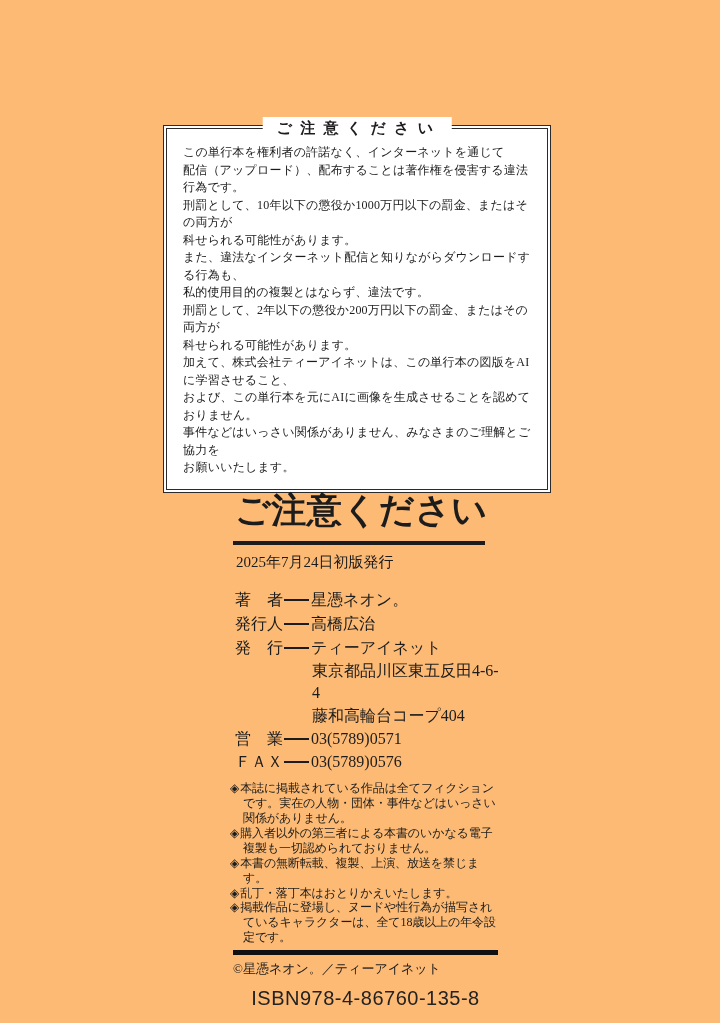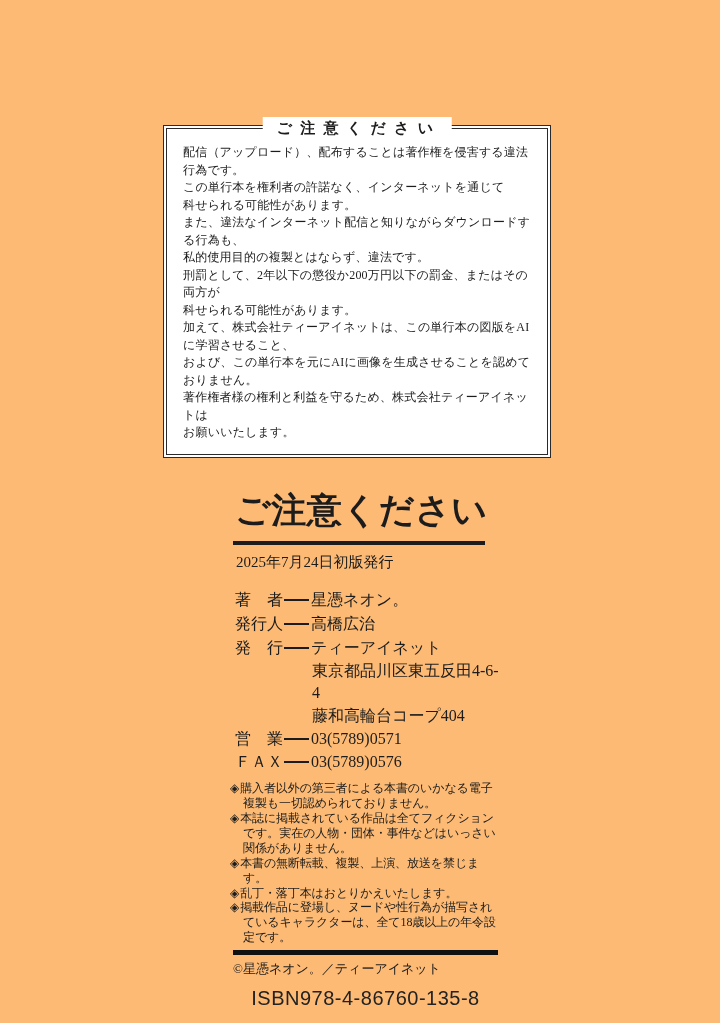--- a/index.html
+++ b/index.html
@@ -54,30 +54,31 @@
   }
 </style>
 </head>
 <body>
 
 <div class="page">
 
   <section class="notice-box">
     <div class="notice-title">ご注意ください</div>
     <div class="notice-body">
+      <div class="notice-line">この単行本を権利者の許諾なく、インターネットを通じて</div>
       <div class="notice-line">配信（アップロード）、配布することは著作権を侵害する違法行為です。</div>
-      <div class="notice-line">この単行本を権利者の許諾なく、インターネットを通じて</div>
+      <div class="notice-line">刑罰として、10年以下の懲役か1000万円以下の罰金、またはその両方が</div>
       <div class="notice-line">科せられる可能性があります。</div>
       <div class="notice-line">また、違法なインターネット配信と知りながらダウンロードする行為も、</div>
       <div class="notice-line">私的使用目的の複製とはならず、違法です。</div>
       <div class="notice-line">刑罰として、2年以下の懲役か200万円以下の罰金、またはその両方が</div>
       <div class="notice-line">科せられる可能性があります。</div>
       <div class="notice-line">加えて、株式会社ティーアイネットは、この単行本の図版をAIに学習させること、</div>
       <div class="notice-line">および、この単行本を元にAIに画像を生成させることを認めておりません。</div>
-      <div class="notice-line">著作権者様の権利と利益を守るため、株式会社ティーアイネットは</div>
+      <div class="notice-line">事件などはいっさい関係がありません、みなさまのご理解とご協力を</div>
       <div class="notice-line">お願いいたします。</div>
     </div>
   </section>
 
   <section class="colophon">
     <h1 class="book-title">ご注意ください</h1>
     <div class="title-rule"></div>
     <div class="edition-date">2025年7月24日初版発行</div>
 
     <div class="pub">
@@ -101,24 +102,24 @@
           <span class="plabel">営　業</span><span class="dash"></span><span class="pvalue">03(5789)0571</span>
         </div>
         <div class="pub-row">
           <span class="plabel">ＦＡＸ</span><span class="dash"></span><span class="pvalue">03(5789)0576</span>
         </div>
       </div>
     </div>
 
     <div class="notes">
       <div class="note">
-        <span class="bullet">◈</span><span>購入者以外の第三者による本書のいかなる電子複製も一切認められておりません。</span>
+        <span class="bullet">◈</span><span>本誌に掲載されている作品は全てフィクションです。実在の人物・団体・事件などはいっさい関係がありません。</span>
       </div>
       <div class="note">
-        <span class="bullet">◈</span><span>本誌に掲載されている作品は全てフィクションです。実在の人物・団体・事件などはいっさい関係がありません。</span>
+        <span class="bullet">◈</span><span>購入者以外の第三者による本書のいかなる電子複製も一切認められておりません。</span>
       </div>
       <div class="note">
         <span class="bullet">◈</span><span>本書の無断転載、複製、上演、放送を禁じます。</span>
       </div>
       <div class="note">
         <span class="bullet">◈</span><span>乱丁・落丁本はおとりかえいたします。</span>
       </div>
       <div class="note">
         <span class="bullet">◈</span><span>掲載作品に登場し、ヌードや性行為が描写されているキャラクターは、全て18歳以上の年令設定です。</span>
       </div>

